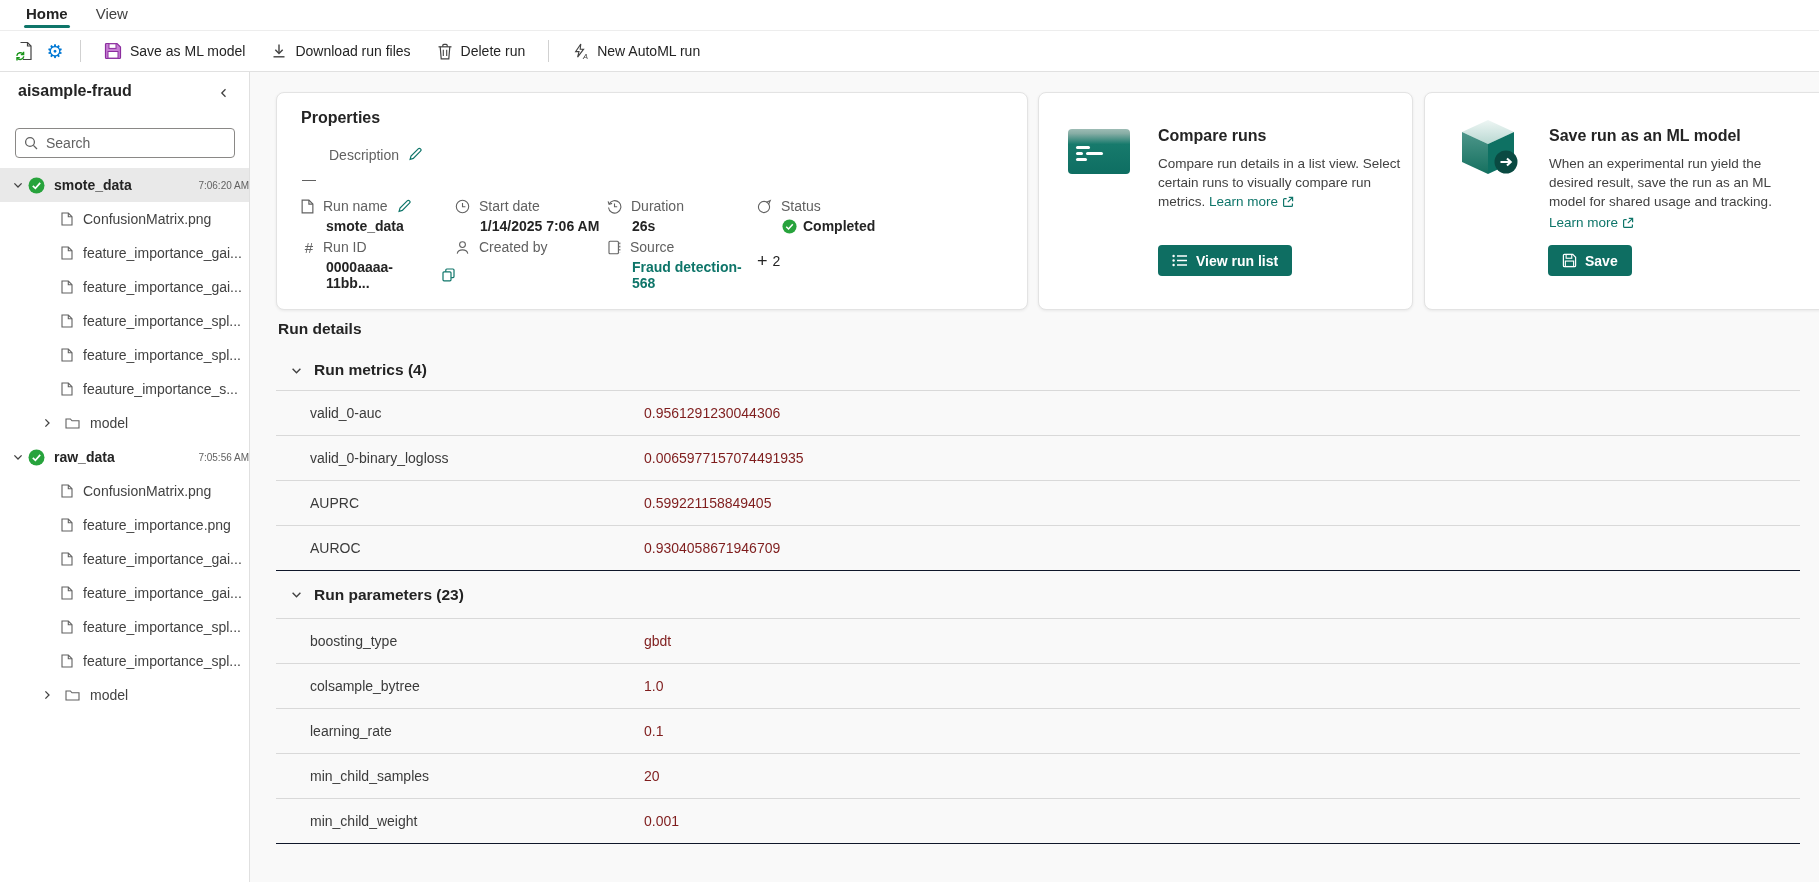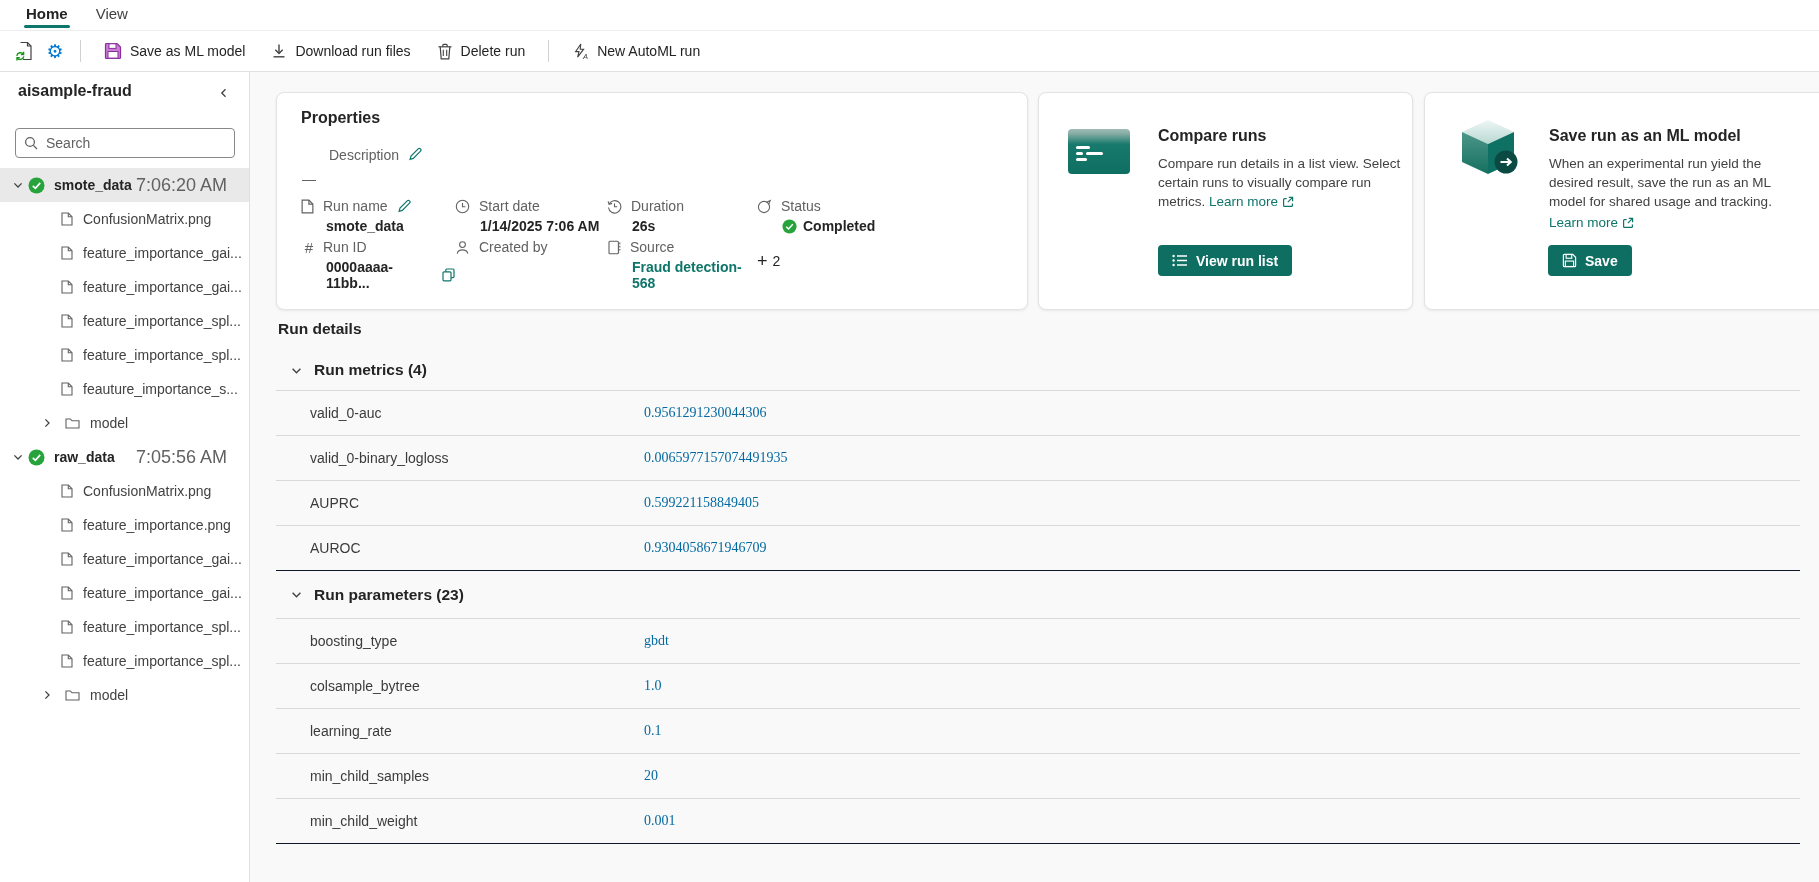--- a/index.html
+++ b/index.html
@@ -37,21 +37,21 @@
     border:1px solid #8a8886; border-radius:4px; display:flex; align-items:center; padding:0 8px; gap:8px; background:#fff; }
   .sb-search input { border:none; outline:none; flex:1; font-size:14px; color:#242424; background:transparent; }
   .sb-search input::placeholder { color:#616161; }
   .tree { position:absolute; left:0; top:96px; width:100%; }
   .t-row { height:34px; display:flex; align-items:center; font-size:14px; color:#424242; white-space:nowrap; }
   .t-row.sel { background:#e9e9e9; }
   .t-run { padding-left:8px; }
   .t-run .chev { width:20px; display:flex; justify-content:center; }
   .t-run .ck { width:26px; display:flex; }
   .t-run .nm { font-weight:bold; color:#242424; flex:1; overflow:hidden; }
-  .t-run .tm { font-size:18px; color:#616161; padding-right:22px; }
+  .t-run .tm { font-size:10px; color:#616161; }
   .t-file { padding-left:61px; gap:10px; }
   .t-file .lbl { overflow:hidden; text-overflow:clip; }
   .t-folder { padding-left:41px; gap:6px; }
   .t-folder .fi { margin-left:6px; }
   .t-folder .lbl { margin-left:4px; }
 
   
   .main { position:absolute; left:250px; top:72px; right:0; bottom:0; background:#f9f9f9; overflow:hidden; }
   .card { position:absolute; top:20px; height:218px; background:#fff; border:1px solid #e3e3e3;
     border-radius:8px; box-shadow:0 1px 3px rgba(0,0,0,0.07); }
@@ -99,21 +99,21 @@
 
   
   .rundetails { position:absolute; left:26px; right:19px; top:248px; }
   .rd-title { height:30px; font-size:15.5px; font-weight:bold; color:#242424; padding-left:2px; }
   .sec-h { height:40px; display:flex; align-items:center; gap:11px; padding-left:14px;
     font-size:15.5px; font-weight:bold; color:#242424; }
   .sec-h.params { height:47px; }
   .rows { border-bottom:1px solid #0f172a; }
   .row { display:flex; align-items:center; height:45px; border-top:1px solid #d9d9d9; font-size:14px; }
   .row .k { width:368px; padding-left:34px; color:#3b3b3b; }
-  .row .v { color:#0369a1;font-family:Liberation Serif, serif; }
+  .row .v { color:#7f1d1d; }
 </style>
 </head>
 <body>
 
 <div class="tabsbar">
   <div class="tab active">
     <span>Home</span>
     <span class="tab-underline"></span>
   </div>
   <div class="tab">

